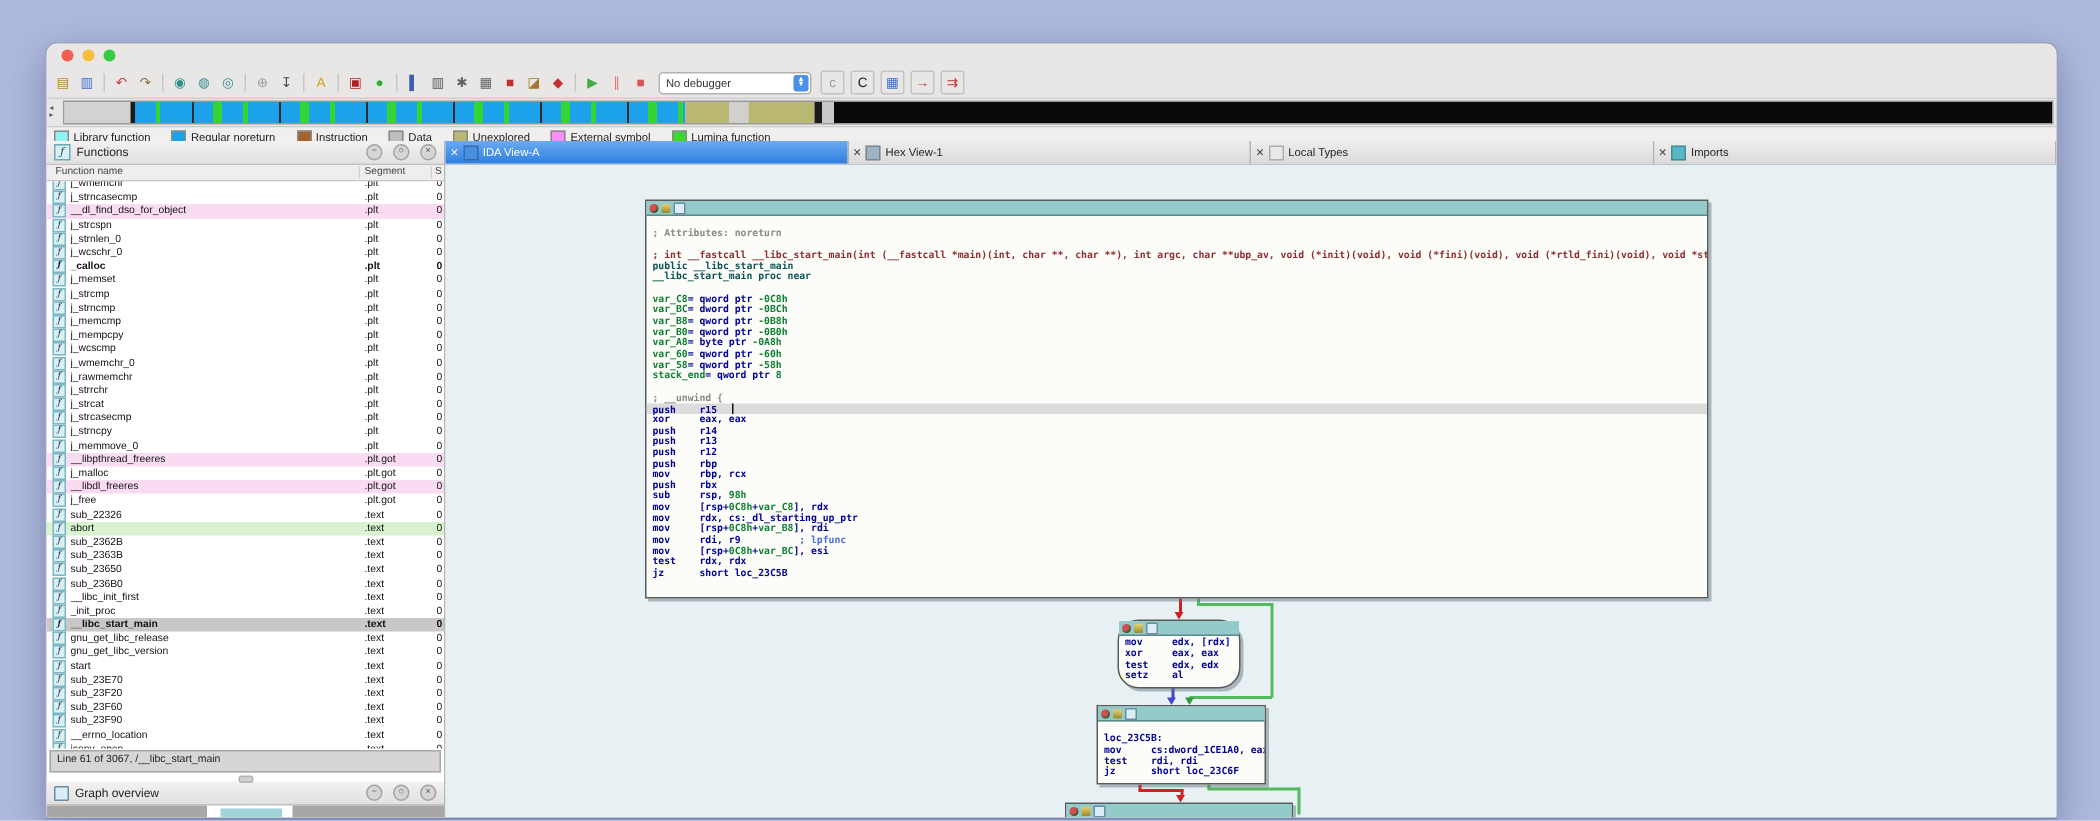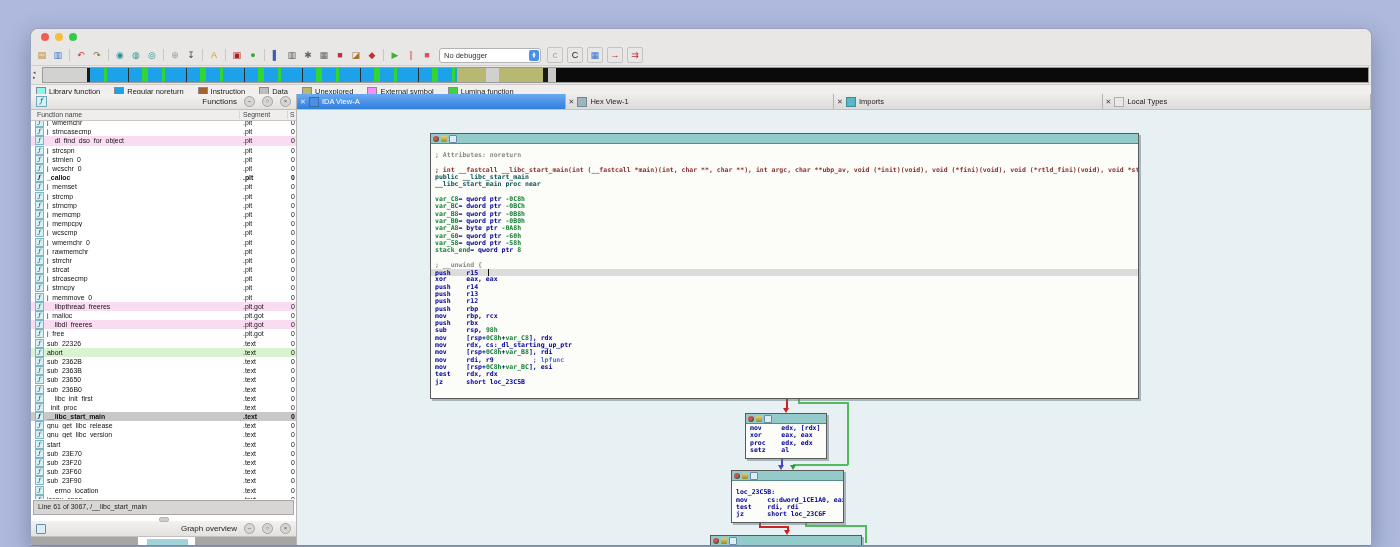--- a/index.html
+++ b/index.html
@@ -20,21 +20,21 @@
   .band{flex:1;display:flex;border:1px solid #9a9a9a;}
   .band>div{height:100%;}
   
   .legendbar{height:13px;display:flex;align-items:center;gap:4px;background:#f1efee;border-bottom:1px solid #c9c7c6;padding-left:5px;font-size:7.5px;color:#222;}
   .legenditem{display:flex;align-items:center;gap:3px;margin-right:10px;}
   .swatch{width:8px;height:8px;border:1px solid #8a8a8a;}
   
   .mainrow{position:absolute;left:0;top:65px;right:0;bottom:0;display:flex;}
   .leftpanel{width:265px;background:#fff;display:flex;flex-direction:column;border-right:1px solid #b8b6b5;}
   .panelhead{height:15px;background:linear-gradient(#f4f2f1,#e3e1e0);border-bottom:1px solid #c2c0bf;display:flex;align-items:center;padding:0 5px;gap:4px;flex:none;}
-  .panelhead .ptitle{font-size:8px;color:#222;flex:1;text-align:right;}
+  .panelhead .ptitle{font-size:8px;color:#222;flex:1;}
   .pbtn{width:9px;height:9px;border-radius:50%;background:#d8d6d5;border:1px solid #a5a3a2;color:#555;font-size:6px;line-height:8px;text-align:center;margin-left:3px;}
   .ficon{width:9px;height:9px;background:#d7f0f3;border:1px solid #6fa8b8;color:#1a4a5a;font-size:7px;line-height:8px;text-align:center;font-style:italic;font-family:"DejaVu Serif",serif;}
   .colhead{height:10px;background:#f0eeed;border-bottom:1px solid #c8c6c5;display:flex;font-size:6.8px;color:#444;flex:none;position:relative;}
   .colhead .c1{padding-left:6px;line-height:10px;}
   .colhead .c2{position:absolute;left:212px;line-height:10px;}
   .colhead .c3{position:absolute;left:259px;line-height:10px;}
   .colhead .cdiv{position:absolute;top:1px;bottom:1px;width:1px;background:#d5d3d2;}
   .funcrows{flex:1;overflow:hidden;background:#fff;position:relative;}
   .frow{height:9.19px;display:flex;align-items:center;font-size:6.9px;color:#111;position:relative;white-space:nowrap;}
   .frow .fic{width:7px;height:7px;margin:0 3px 0 4px;background:#d7f0f3;border:1px solid #7fb6c4;color:#123;font-size:5.5px;line-height:6px;text-align:center;font-style:italic;flex:none;font-family:"DejaVu Serif",serif;}
@@ -482,27 +482,27 @@
             <span class="tico" style="background: rgb(74, 144, 226);"></span>
             <span class="tlabel">IDA View-A</span>
           </div>
           <div class="tab">
             <span class="tx">✕</span>
             <span class="tico" style="background: rgb(159, 180, 194);"></span>
             <span class="tlabel">Hex View-1</span>
           </div>
           <div class="tab">
             <span class="tx">✕</span>
+            <span class="tico" style="background: rgb(232, 232, 232);"></span>
+            <span class="tlabel">Local Types</span>
+          </div>
+          <div class="tab">
+            <span class="tx">✕</span>
             <span class="tico" style="background: rgb(88, 184, 200);"></span>
             <span class="tlabel">Imports</span>
-          </div>
-          <div class="tab">
-            <span class="tx">✕</span>
-            <span class="tico" style="background: rgb(232, 232, 232);"></span>
-            <span class="tlabel">Local Types</span>
           </div>
         </div>
       <div class="canvas">
 
         <div class="edge ev red" style="left:489px;top:287px;height:12px;"></div>
         <div class="arrow-down ad-red" style="left:486px;top:298px;"></div>
         <div class="edge ev grnline" style="left:501px;top:287px;height:6px;"></div>
         <div class="edge eh grnline" style="left:501px;top:292px;width:50px;"></div>
         <div class="edge ev grnline" style="left:550px;top:292px;height:63px;"></div>
         <div class="edge eh grnline" style="left:496px;top:354px;width:55px;"></div>
@@ -520,27 +520,27 @@
 
         <div class="gnode" style="left:133px;top:23px;width:707px;height:264px;">
           <div class="gtitle">
             <span class="gico gsphere"></span>
             <span class="gico gyellow"></span>
             <span class="gico gframe"></span>
           </div>
           <div class="gbody" id="node_main"><div class="cl"></div><div class="cl"><span class="c-cmt">; Attributes: noreturn</span></div><div class="cl"></div><div class="cl"><span class="c-sig">; int __fastcall __libc_start_main(int (__fastcall *main)(int, char **, char **), int argc, char **ubp_av, void (*init)(void), void (*fini)(void), void (*rtld_fini)(void), void *stack_end)</span></div><div class="cl"><span class="c-pub">public __libc_start_main</span></div><div class="cl"><span class="c-pub">__libc_start_main proc near</span></div><div class="cl"></div><div class="cl"><span class="c-grn">var_C8</span><span class="c-ins">= qword ptr </span><span class="c-grn">-0C8h</span></div><div class="cl"><span class="c-grn">var_BC</span><span class="c-ins">= dword ptr </span><span class="c-grn">-0BCh</span></div><div class="cl"><span class="c-grn">var_B8</span><span class="c-ins">= qword ptr </span><span class="c-grn">-0B8h</span></div><div class="cl"><span class="c-grn">var_B0</span><span class="c-ins">= qword ptr </span><span class="c-grn">-0B0h</span></div><div class="cl"><span class="c-grn">var_A8</span><span class="c-ins">= byte ptr </span><span class="c-grn">-0A8h</span></div><div class="cl"><span class="c-grn">var_60</span><span class="c-ins">= qword ptr </span><span class="c-grn">-60h</span></div><div class="cl"><span class="c-grn">var_58</span><span class="c-ins">= qword ptr </span><span class="c-grn">-58h</span></div><div class="cl"><span class="c-grn">stack_end</span><span class="c-ins">= qword ptr </span><span class="c-grn">8</span></div><div class="cl"></div><div class="cl"><span class="c-cmt">; __unwind {</span></div><div class="cl hl"><span class="c-ins">push    r15</span><span class="caret"></span></div><div class="cl"><span class="c-ins">xor     eax, eax</span></div><div class="cl"><span class="c-ins">push    r14</span></div><div class="cl"><span class="c-ins">push    r13</span></div><div class="cl"><span class="c-ins">push    r12</span></div><div class="cl"><span class="c-ins">push    rbp</span></div><div class="cl"><span class="c-ins">mov     rbp, rcx</span></div><div class="cl"><span class="c-ins">push    rbx</span></div><div class="cl"><span class="c-ins">sub     rsp, </span><span class="c-grn">98h</span></div><div class="cl"><span class="c-ins">mov     [rsp+</span><span class="c-grn">0C8h</span><span class="c-ins">+</span><span class="c-grn">var_C8</span><span class="c-ins">], rdx</span></div><div class="cl"><span class="c-ins">mov     rdx, cs:_dl_starting_up_ptr</span></div><div class="cl"><span class="c-ins">mov     [rsp+</span><span class="c-grn">0C8h</span><span class="c-ins">+</span><span class="c-grn">var_B8</span><span class="c-ins">], rdi</span></div><div class="cl"><span class="c-ins">mov     rdi, r9</span><span class="c-acm">          ; lpfunc</span></div><div class="cl"><span class="c-ins">mov     [rsp+</span><span class="c-grn">0C8h</span><span class="c-ins">+</span><span class="c-grn">var_BC</span><span class="c-ins">], esi</span></div><div class="cl"><span class="c-ins">test    rdx, rdx</span></div><div class="cl"><span class="c-ins">jz      short loc_23C5B</span></div></div>
         </div>
 
-        <div class="gnode" style="left:448px;top:303px;width:80px;height:44px;">
+        <div class="gnode" style="left:448px;top:303px;width:80px;height:44px;border-radius:14px;">
           <div class="gtitle">
             <span class="gico gsphere"></span>
             <span class="gico gyellow"></span>
             <span class="gico gframe"></span>
           </div>
-          <div class="gbody" id="node_b"><div class="cl"><span class="c-ins">mov     edx, [rdx]</span></div><div class="cl"><span class="c-ins">xor     eax, eax</span></div><div class="cl"><span class="c-ins">proc    edx, edx</span></div><div class="cl"><span class="c-ins">setz    al</span></div></div>
+          <div class="gbody" id="node_b"><div class="cl"><span class="c-ins">mov     edx, [rdx]</span></div><div class="cl"><span class="c-ins">xor     eax, eax</span></div><div class="cl"><span class="c-ins">test    edx, edx</span></div><div class="cl"><span class="c-ins">setz    al</span></div></div>
         </div>
 
         <div class="gnode" style="left:434px;top:360px;width:111px;height:51px;">
           <div class="gtitle">
             <span class="gico gsphere"></span>
             <span class="gico gyellow"></span>
             <span class="gico gframe"></span>
           </div>
           <div class="gbody" id="node_c"><div class="cl"></div><div class="cl"><span class="c-ins">loc_23C5B:</span></div><div class="cl"><span class="c-ins">mov     cs:dword_1CE1A0, eax</span></div><div class="cl"><span class="c-ins">test    rdi, rdi</span></div><div class="cl"><span class="c-ins">jz      short loc_23C6F</span></div></div>
         </div>

